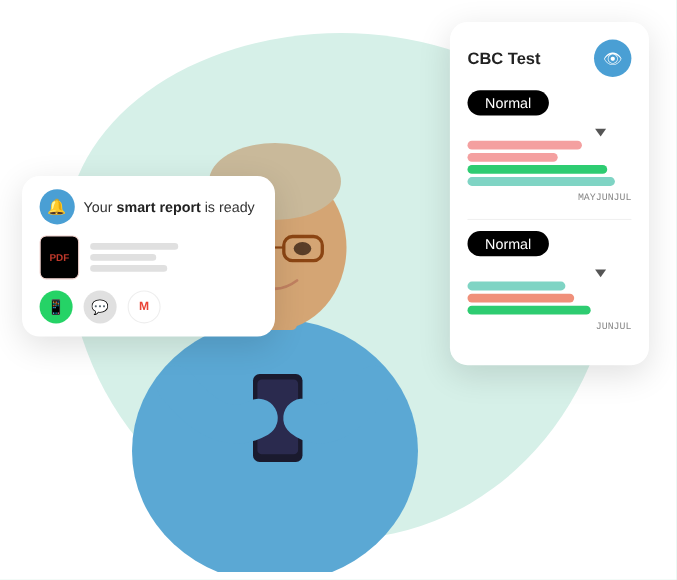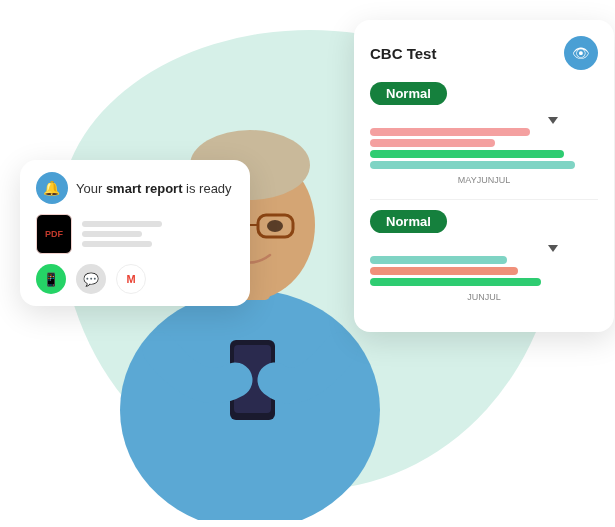--- a/index.html
+++ b/index.html
@@ -128,28 +128,28 @@
       font-weight: bold;
     }
 
     .whatsapp-icon { background: #25d366; color: #fff; }
     .sms-icon { background: #e0e0e0; color: #555; }
     .gmail-icon { background: #fff; color: #ea4335; border: 1.5px solid #eee; font-size: 11px; }
 
     
     .cbc-card {
       position: absolute;
-      right: 1px;
+      right: 25px;
       top: 20px;
       background: #fff;
       border-radius: 16px;
       padding: 16px;
       box-shadow: 0 8px 30px rgba(0,0,0,0.12);
       z-index: 10;
-      width: 260px;
+      width: 181px;
     }
 
     .cbc-header {
       display: flex;
       align-items: center;
       justify-content: space-between;
       margin-bottom: 12px;
     }
 
     .cbc-title {
@@ -164,26 +164,26 @@
       background: #4a9fd4;
       border-radius: 50%;
       display: flex;
       align-items: center;
       justify-content: center;
       color: #fff;
       font-size: 14px;
     }
 
     .normal-badge {
-      background: #15803d;
+      background: #000000;
       color: #fff;
       border-radius: 20px;
       padding: 4px 16px;
       font-size: 13px;
-      font-weight: 700;
+      font-weight: 400;
       display: inline-block;
       margin-bottom: 8px;
     }
 
     .chart-area {
       margin-bottom: 14px;
     }
 
     .chart-bar-row {
       display: flex;
@@ -200,22 +200,23 @@
     .bar-pink { background: #f4a0a0; width: 70%; }
     .bar-pink2 { background: #f4a0a0; width: 55%; }
     .bar-green { background: #2ecc71; width: 85%; }
     .bar-teal { background: #7fd4c4; width: 90%; }
     .bar-teal2 { background: #7fd4c4; width: 60%; }
     .bar-salmon { background: #f0907a; width: 65%; }
     .bar-green2 { background: #2ecc71; width: 75%; }
 
     .chart-labels {
       display: flex;
-      justify-content: center;
+      justify-content: flex-end;
       margin-top: 4px;
+      font-family: Liberation Mono, monospace;
     }
 
     .chart-label {
       font-size: 9px;
       color: #888;
     }
 
     .pointer-indicator {
       width: 0;
       height: 0;

